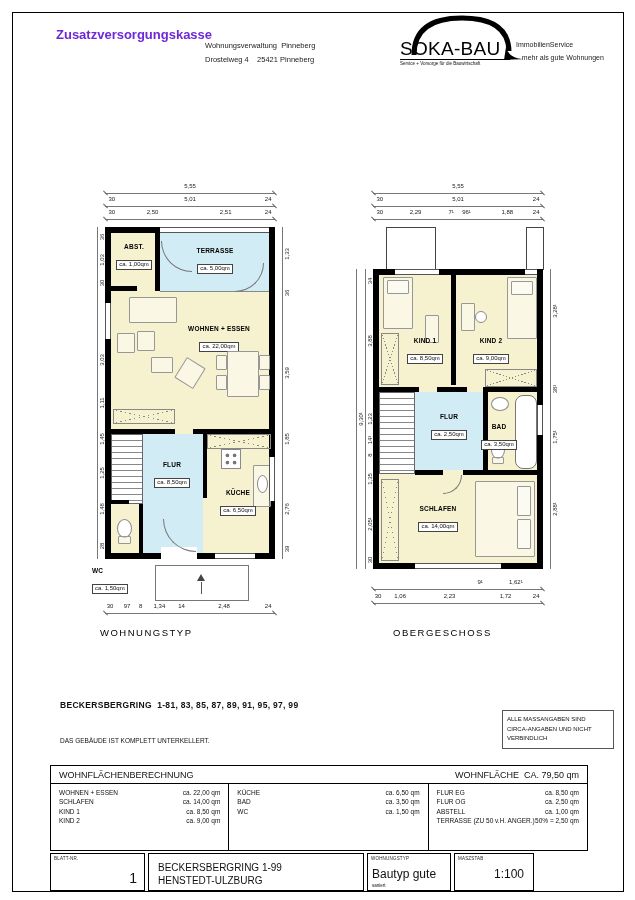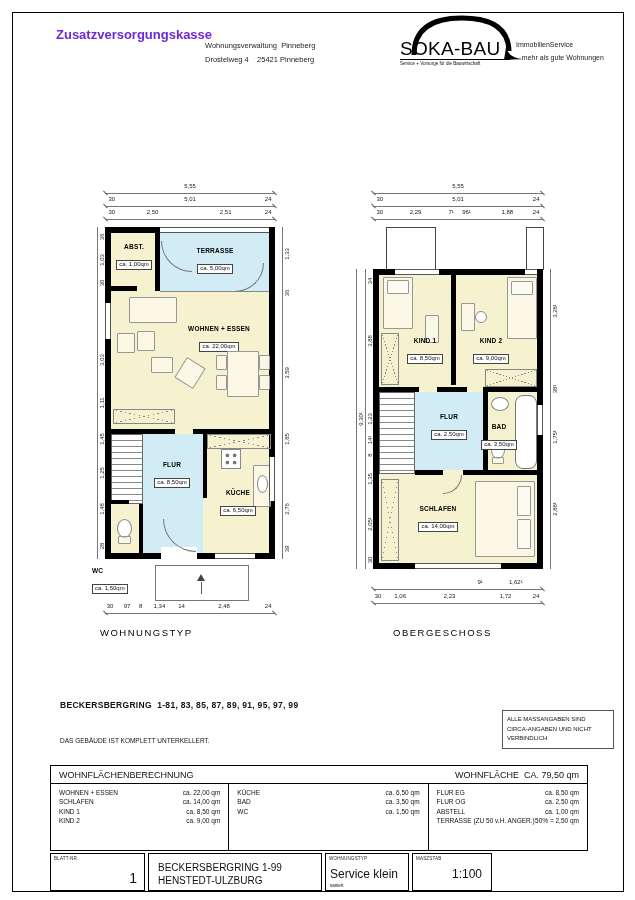--- a/index.html
+++ b/index.html
@@ -404,28 +404,28 @@
         </div>
       </div>
   </div>
 </div>
 
 <div class="tblock">
   <div class="tbox" style="width:95px">
     <span class="tlabel">BLATT-NR.</span>
     <span class="tvalnum">1</span>
   </div>
-  <div class="tbox" style="width:174px">
+  <div class="tbox" style="width:216px">
     <div class="tproj">
       <div>BECKERSBERGRING 1-99</div>
       <div>HENSTEDT-ULZBURG</div>
     </div>
   </div>
   <div class="tbox" style="width:84px">
     <span class="tlabel">WOHNUNGSTYP</span>
-    <span class="ttyp">Service klein</span>
+    <span class="ttyp">Bautyp gute</span>
     <span class="ttypsub">saniert</span>
   </div>
   <div class="tbox" style="width:80px">
     <span class="tlabel">MASZSTAB</span>
     <span class="tmass">1:100</span>
   </div>
 </div>
 
 </body></html>

